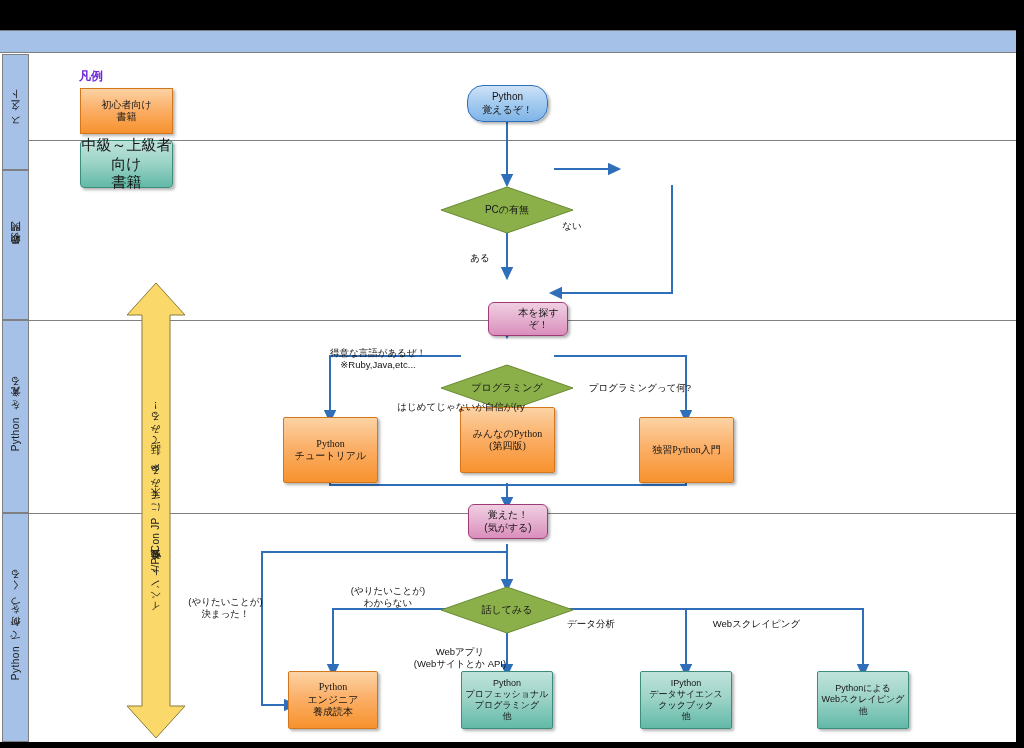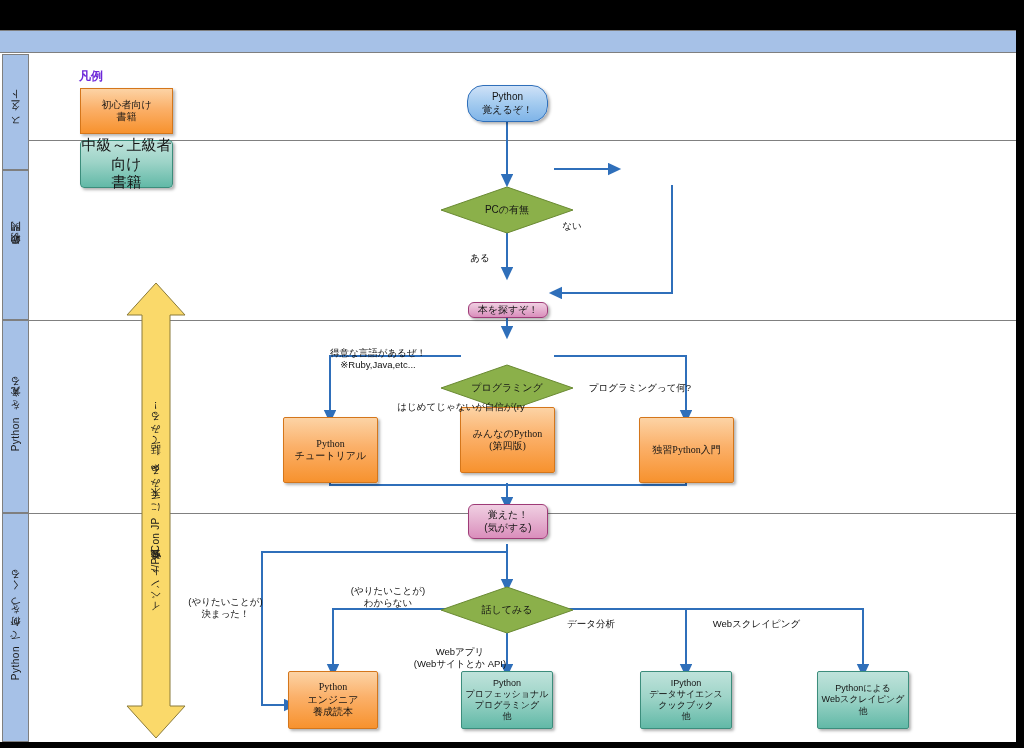--- a/index.html
+++ b/index.html
@@ -279,21 +279,21 @@
     </div>
 
     <div class="node-diamond" style="left:440px;top:156px;width:134px;height:48px;">
       <svg class="dshape" viewBox="0 0 134 48" preserveAspectRatio="none">
         <polygon points="67,1 133,24 67,47 1,24" fill="#8bb04a" stroke="#6a8a33" stroke-width="1"></polygon>
       </svg>
       <span class="dtext">PCの有無</span>
     </div>
 
 
-    <div class="node node-pink" style="left:468px;top:272px;width:80px;height:16px;">
+    <div class="node node-pink" style="left:488px;top:272px;width:80px;height:34px;padding-left:21px;">
       <span>本を探すぞ！</span>
     </div>
 
     <div class="node-diamond" style="left:440px;top:334px;width:134px;height:48px;">
       <svg class="dshape" viewBox="0 0 134 48" preserveAspectRatio="none">
         <polygon points="67,1 133,24 67,47 1,24" fill="#8bb04a" stroke="#6a8a33" stroke-width="1"></polygon>
       </svg>
       <span class="dtext">プログラミング</span>
     </div>
 

